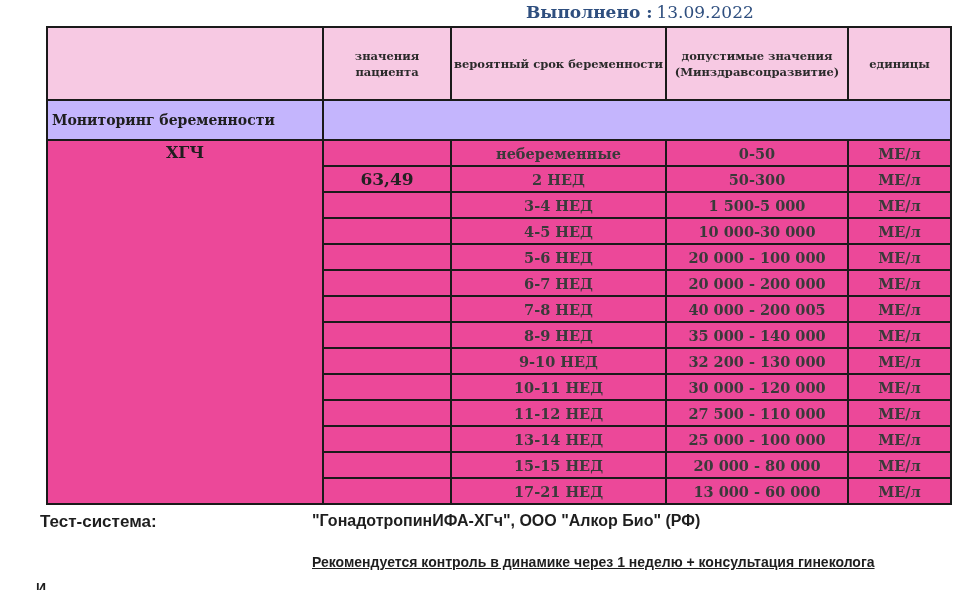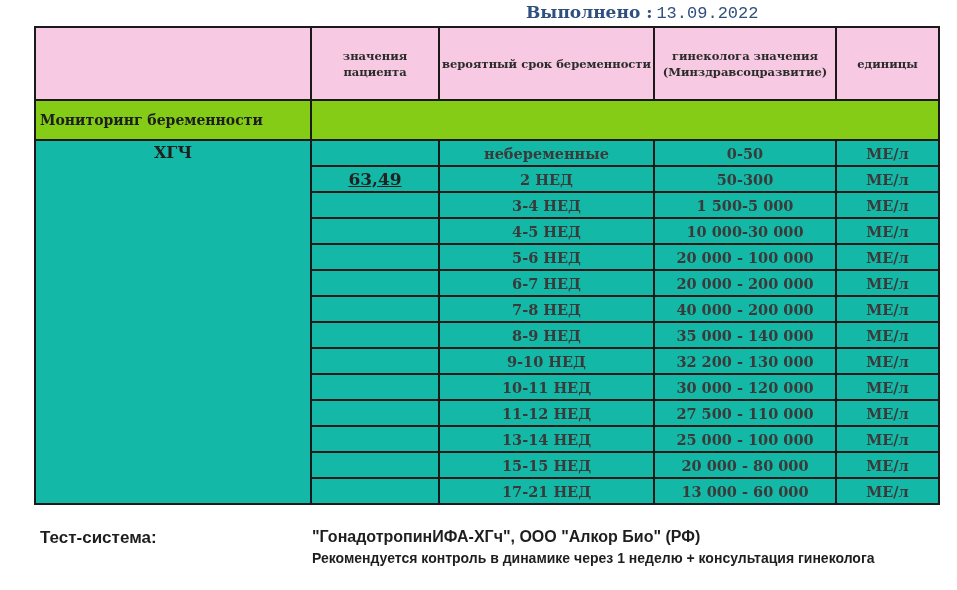--- a/index.html
+++ b/index.html
@@ -1,31 +1,31 @@
 <!DOCTYPE html>
 <html><head>
 <meta charset="utf-8">
 <style>
   html, body { margin:0; padding:0; background:#ffffff; }
   body { width:957px; height:590px; position:relative; overflow:hidden;
          font-family:"DejaVu Serif", "Liberation Serif", serif; color:#2b2b2b; }
   .done { position:absolute; left:526px; top:2px; font-size:17px; font-weight:bold; color:#2f4f7f; white-space:nowrap; }
-  .done .date { font-weight:normal; color:#2f4f7f; margin-left:4px;font-family:Liberation Mono, monospace; }
-  table.res { position:absolute; left:34px; top:26px; border-collapse:collapse; table-layout:fixed; width:904px; }
+  .done .date { font-weight:normal; color:#2f4f7f; margin-left:4px; }
+  table.res { position:absolute; left:46px; top:26px; border-collapse:collapse; table-layout:fixed; width:904px; }
   table.res td { border:2px solid #1a1a1a; padding:0; text-align:center; vertical-align:middle; font-size:14px; font-weight:bold; color:#3a3a3a; }
   tr.hdr td { background:#f7c9e3; height:71px; font-size:11.5px; line-height:16px; color:#2b2b2b; }
-  tr.sect td { background:#84cc16; height:38px; }
+  tr.sect td { background:#c4b5fd; height:38px; }
   tr.sect td.lbl { text-align:left; padding-left:4px; font-size:14px; color:#1e1e1e; }
-  tr.row td { height:24px; background:#14b8a6; font-size:14.5px; }
+  tr.row td { height:24px; background:#ec4899; font-size:14.5px; }
   td.param { vertical-align:top !important; font-size:16px !important; color:#1e1e1e !important; padding-top:2px !important; }
-  td.val { font-size:17px !important; color:#222 !important;text-decoration:underline; }
-  .foot { position:absolute; font-family:"Liberation Sans", sans-serif; font-weight:bold; color:#1e1e1e;margin-top:16px; }
+  td.val { font-size:17px !important; color:#222 !important; }
+  .foot { position:absolute; font-family:"Liberation Sans", sans-serif; font-weight:bold; color:#1e1e1e; }
   .f1 { left:40px; top:512px; font-size:17px; }
   .f2 { left:312px; top:512px; font-size:16px; }
-  .f3 { left:312px; top:532px; font-size:14px; line-height:21px; width:600px; }
+  .f3 { left:312px; top:552px; font-size:14px; line-height:21px; width:600px;text-decoration:underline; }
   .f4 { left:36px; top:580px; font-size:14px; }
 </style>
 </head>
 <body>
 
 <div class="done">
   <span>Выполнено :</span><span class="date">13.09.2022</span>
 </div>
 
 <table class="res">
@@ -34,21 +34,21 @@
       <col style="width:128px">
       <col style="width:215px">
       <col style="width:182px">
       <col style="width:103px">
   </colgroup>
   <tbody>
       <tr class="hdr">
     <td></td>
     <td><span>значения</span><br><span>пациента</span></td>
     <td>вероятный срок беременности</td>
-    <td><span>гинеколога значения</span><br><span>(Минздравсоцразвитие)</span></td>
+    <td><span>допустимые значения</span><br><span>(Минздравсоцразвитие)</span></td>
     <td>единицы</td>
   </tr>
   <tr class="sect">
     <td class="lbl">Мониторинг беременности</td>
     <td colspan="4"></td>
   </tr>
   </tbody>
     <tbody id="rows">
       <tr class="row">
         <td class="param" rowspan="14">ХГЧ</td>
@@ -83,21 +83,21 @@
       </tr>
       <tr class="row">
         <td class="val"></td>
         <td>6-7 НЕД</td>
         <td>20 000 - 200 000</td>
         <td>МЕ/л</td>
       </tr>
       <tr class="row">
         <td class="val"></td>
         <td>7-8 НЕД</td>
-        <td>40 000 - 200 000</td>
+        <td>40 000 - 200 005</td>
         <td>МЕ/л</td>
       </tr>
       <tr class="row">
         <td class="val"></td>
         <td>8-9 НЕД</td>
         <td>35 000 - 140 000</td>
         <td>МЕ/л</td>
       </tr>
       <tr class="row">
         <td class="val"></td>

